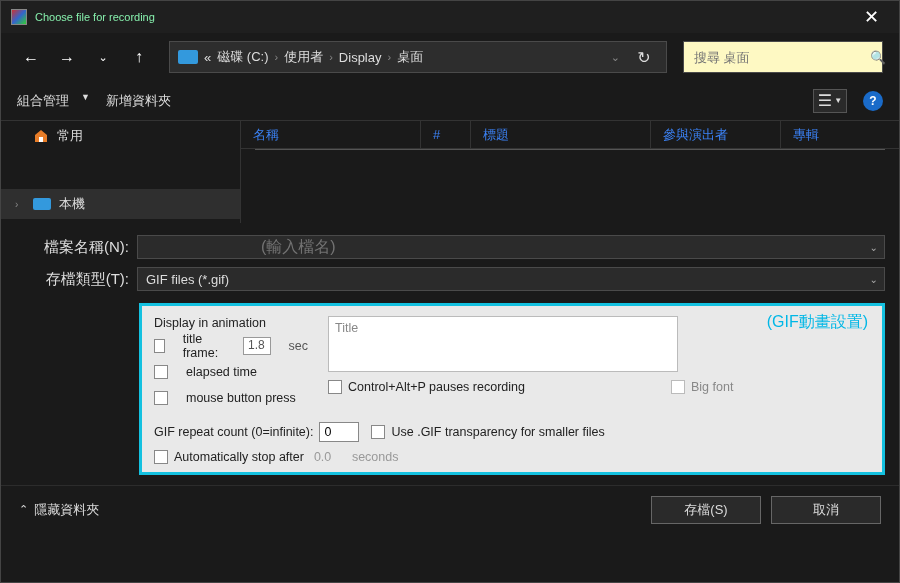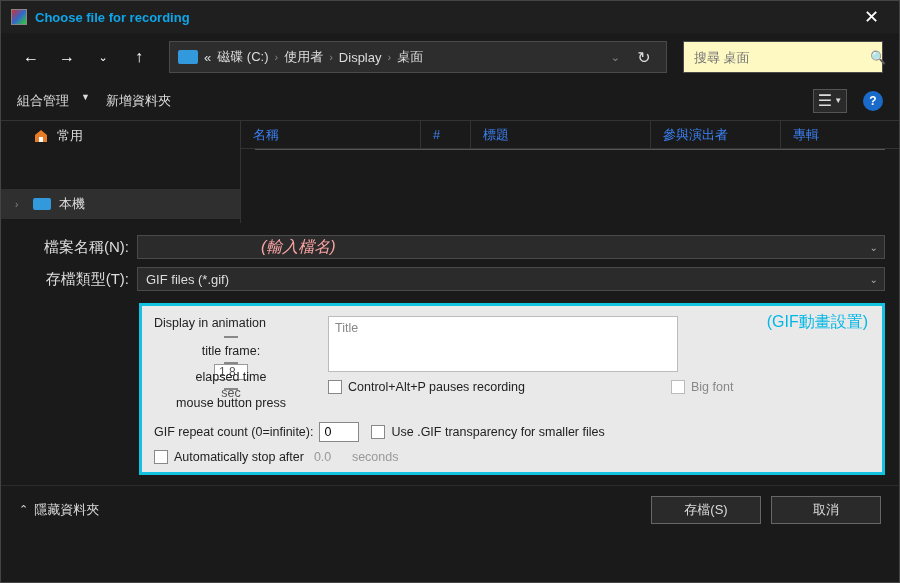--- a/index.html
+++ b/index.html
@@ -2,21 +2,21 @@
 <html><head>
 <meta charset="utf-8">
 <style>
 * { margin: 0; padding: 0; box-sizing: border-box; font-family: "Segoe UI", "Microsoft JhengHei", sans-serif; }
 body { background: #000; width: 900px; height: 583px; overflow: hidden; }
 .window { width: 900px; height: 583px; background: #1a1a1a; border: 1px solid #444; display: flex; flex-direction: column; }
 
 
 .titlebar { height: 32px; background: #1f1f1f; display: flex; align-items: center; padding: 0 10px; }
 .titlebar .appicon { width: 16px; height: 16px; background: linear-gradient(135deg,#c33,#36c,#3c3); margin-right: 8px; border: 1px solid #888; }
-.titlebar .title { color: #0ea5e9; font-size: 13px; flex: 1; font-weight: bold; }
+.titlebar .title { color: #86efac; font-size: 11px; flex: 1; }
 .titlebar .close { color: #fff; font-size: 18px; padding: 0 10px; cursor: pointer; }
 
 
 .navbar { height: 48px; background: #1a1a1a; display: flex; align-items: center; padding: 0 16px; gap: 8px; }
 .navbtn { width: 28px; height: 28px; color: #fff; display: flex; align-items: center; justify-content: center; cursor: pointer; font-size: 16px; }
 .addrbox { flex: 1; height: 32px; background: #2d2d2d; border: 1px solid #4a4a4a; display: flex; align-items: center; padding: 0 8px; margin: 0 8px; }
 .addrbox .monitor { width: 20px; height: 14px; background: #3399dd; border-radius: 2px; margin-right: 6px; }
 .addrbox .crumbs { display: flex; align-items: center; gap: 6px; color: #ddd; font-size: 13px; }
 .chev { color: #888; font-size: 11px; }
 .refreshbtn { width: 28px; color: #ddd; display: flex; justify-content: center; cursor: pointer; }
@@ -47,30 +47,30 @@
 .listhdr > div { padding: 0 12px; border-right: 1px solid #333; height: 100%; display: flex; align-items: center; }
 .listempty { flex: 1; display: flex; align-items: flex-start; justify-content: center; color: #ccc; font-size: 14px; padding-top: 18px; }
 .listline { height: 1px; background: #555; margin: 0 14px 0 14px; }
 
 
 .fieldrows { padding: 12px 14px 4px 14px; background: #1a1a1a; }
 .frow { display: flex; align-items: center; margin-bottom: 8px; gap: 8px; }
 .frow .flabel { width: 114px; text-align: right; color: #ddd; font-size: 15px; }
 .frow .finput { flex: 1; height: 24px; background: #2b2b2b; border: 1px solid #4a4a4a; color: #ddd; font-size: 13px; padding: 0 8px; display: flex; align-items: center; position: relative; }
 .frow .finput .caret { position: absolute; right: 6px; color: #aaa; font-size: 10px; }
-.annot-red { color: #fca5a5; font-size: 16px; font-weight: 500; position: absolute; left: 246px; top: 2px; pointer-events: none; font-style: italic; }
+.annot-red { color: #737373; font-size: 16px; font-weight: 500; position: absolute; left: 246px; top: 2px; pointer-events: none; }
 
 
 .optwrap { margin: 0 14px 10px 138px; }
 .optpanel { border: 3px solid #14c1e0; background: #e9e9e9; padding: 10px 12px 8px 12px; font-size: 12.5px; color: #222; position: relative; }
 .annot-blue { color: #00b7e6; font-size: 16px; position: absolute; right: 14px; top: 6px; pointer-events: none; }
 .opt-toprow { display: flex; gap: 20px; }
 .opt-leftcol { width: 154px; }
 .opt-leftcol .grouplbl { margin-bottom: 6px; }
-.opt-chkrow { display: flex; align-items: center; gap: 6px; margin-bottom: 6px; height: 20px; flex-direction: column; }
+.opt-chkrow { display: flex; align-items: center; gap: 18px; margin-bottom: 6px; height: 20px; }
 .cbx { width: 14px; height: 14px; border: 1px solid #888; background: #fff; display: inline-block; cursor: pointer; }
 .opt-num { width: 34px; height: 18px; border: 1px solid #999; background: #fff; text-align: left; padding: 0 4px; font-size: 12px; color: #555; }
 .sec { color: #555; }
 .opt-rightcol { flex: 1; }
 .titlebox { width: 350px; height: 56px; background: #fff; border: 1px solid #bbb; padding: 4px 6px; color: #888; font-size: 12.5px; margin-bottom: 8px; }
 .inline { display: flex; align-items: center; gap: 6px; }
 .bigfont { margin-left: 140px; color: #888; }
 .opt-row2, .opt-row3 { display: flex; align-items: center; gap: 6px; margin-top: 8px; }
 .numbox { width: 40px; height: 20px; border: 1px solid #888; background: #fff; padding: 0 4px; font-size: 12.5px; }
 .greyed { color: #999; }

